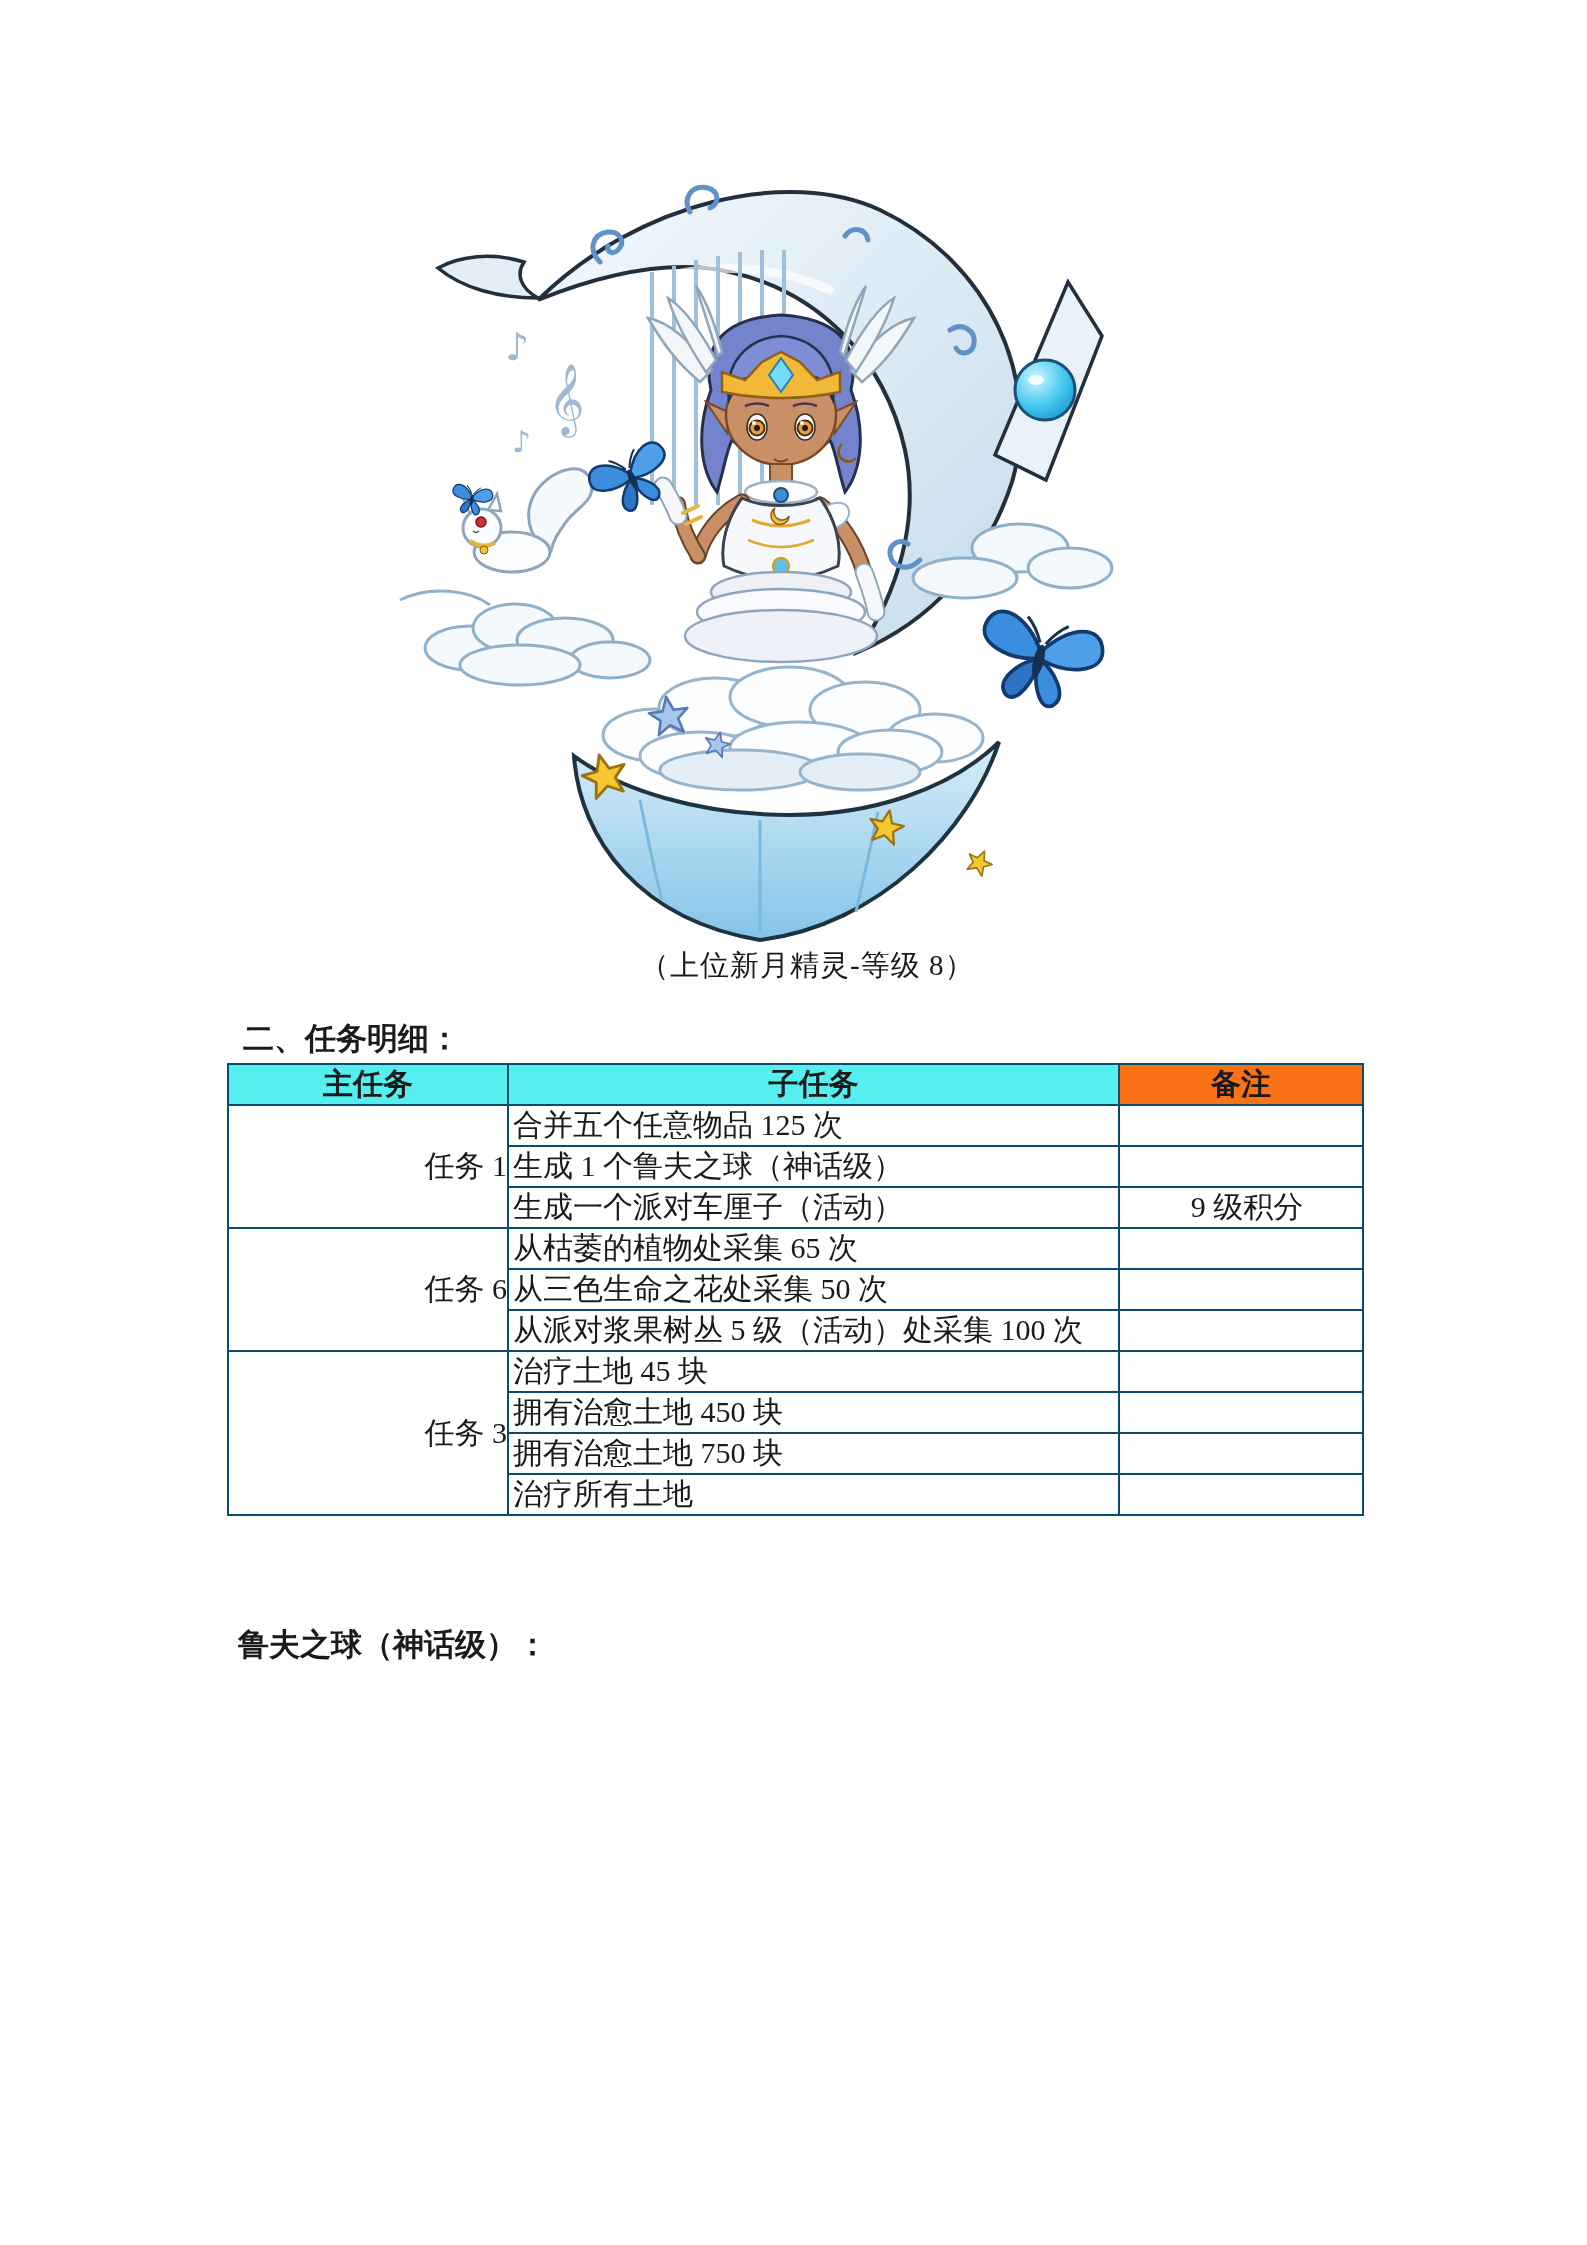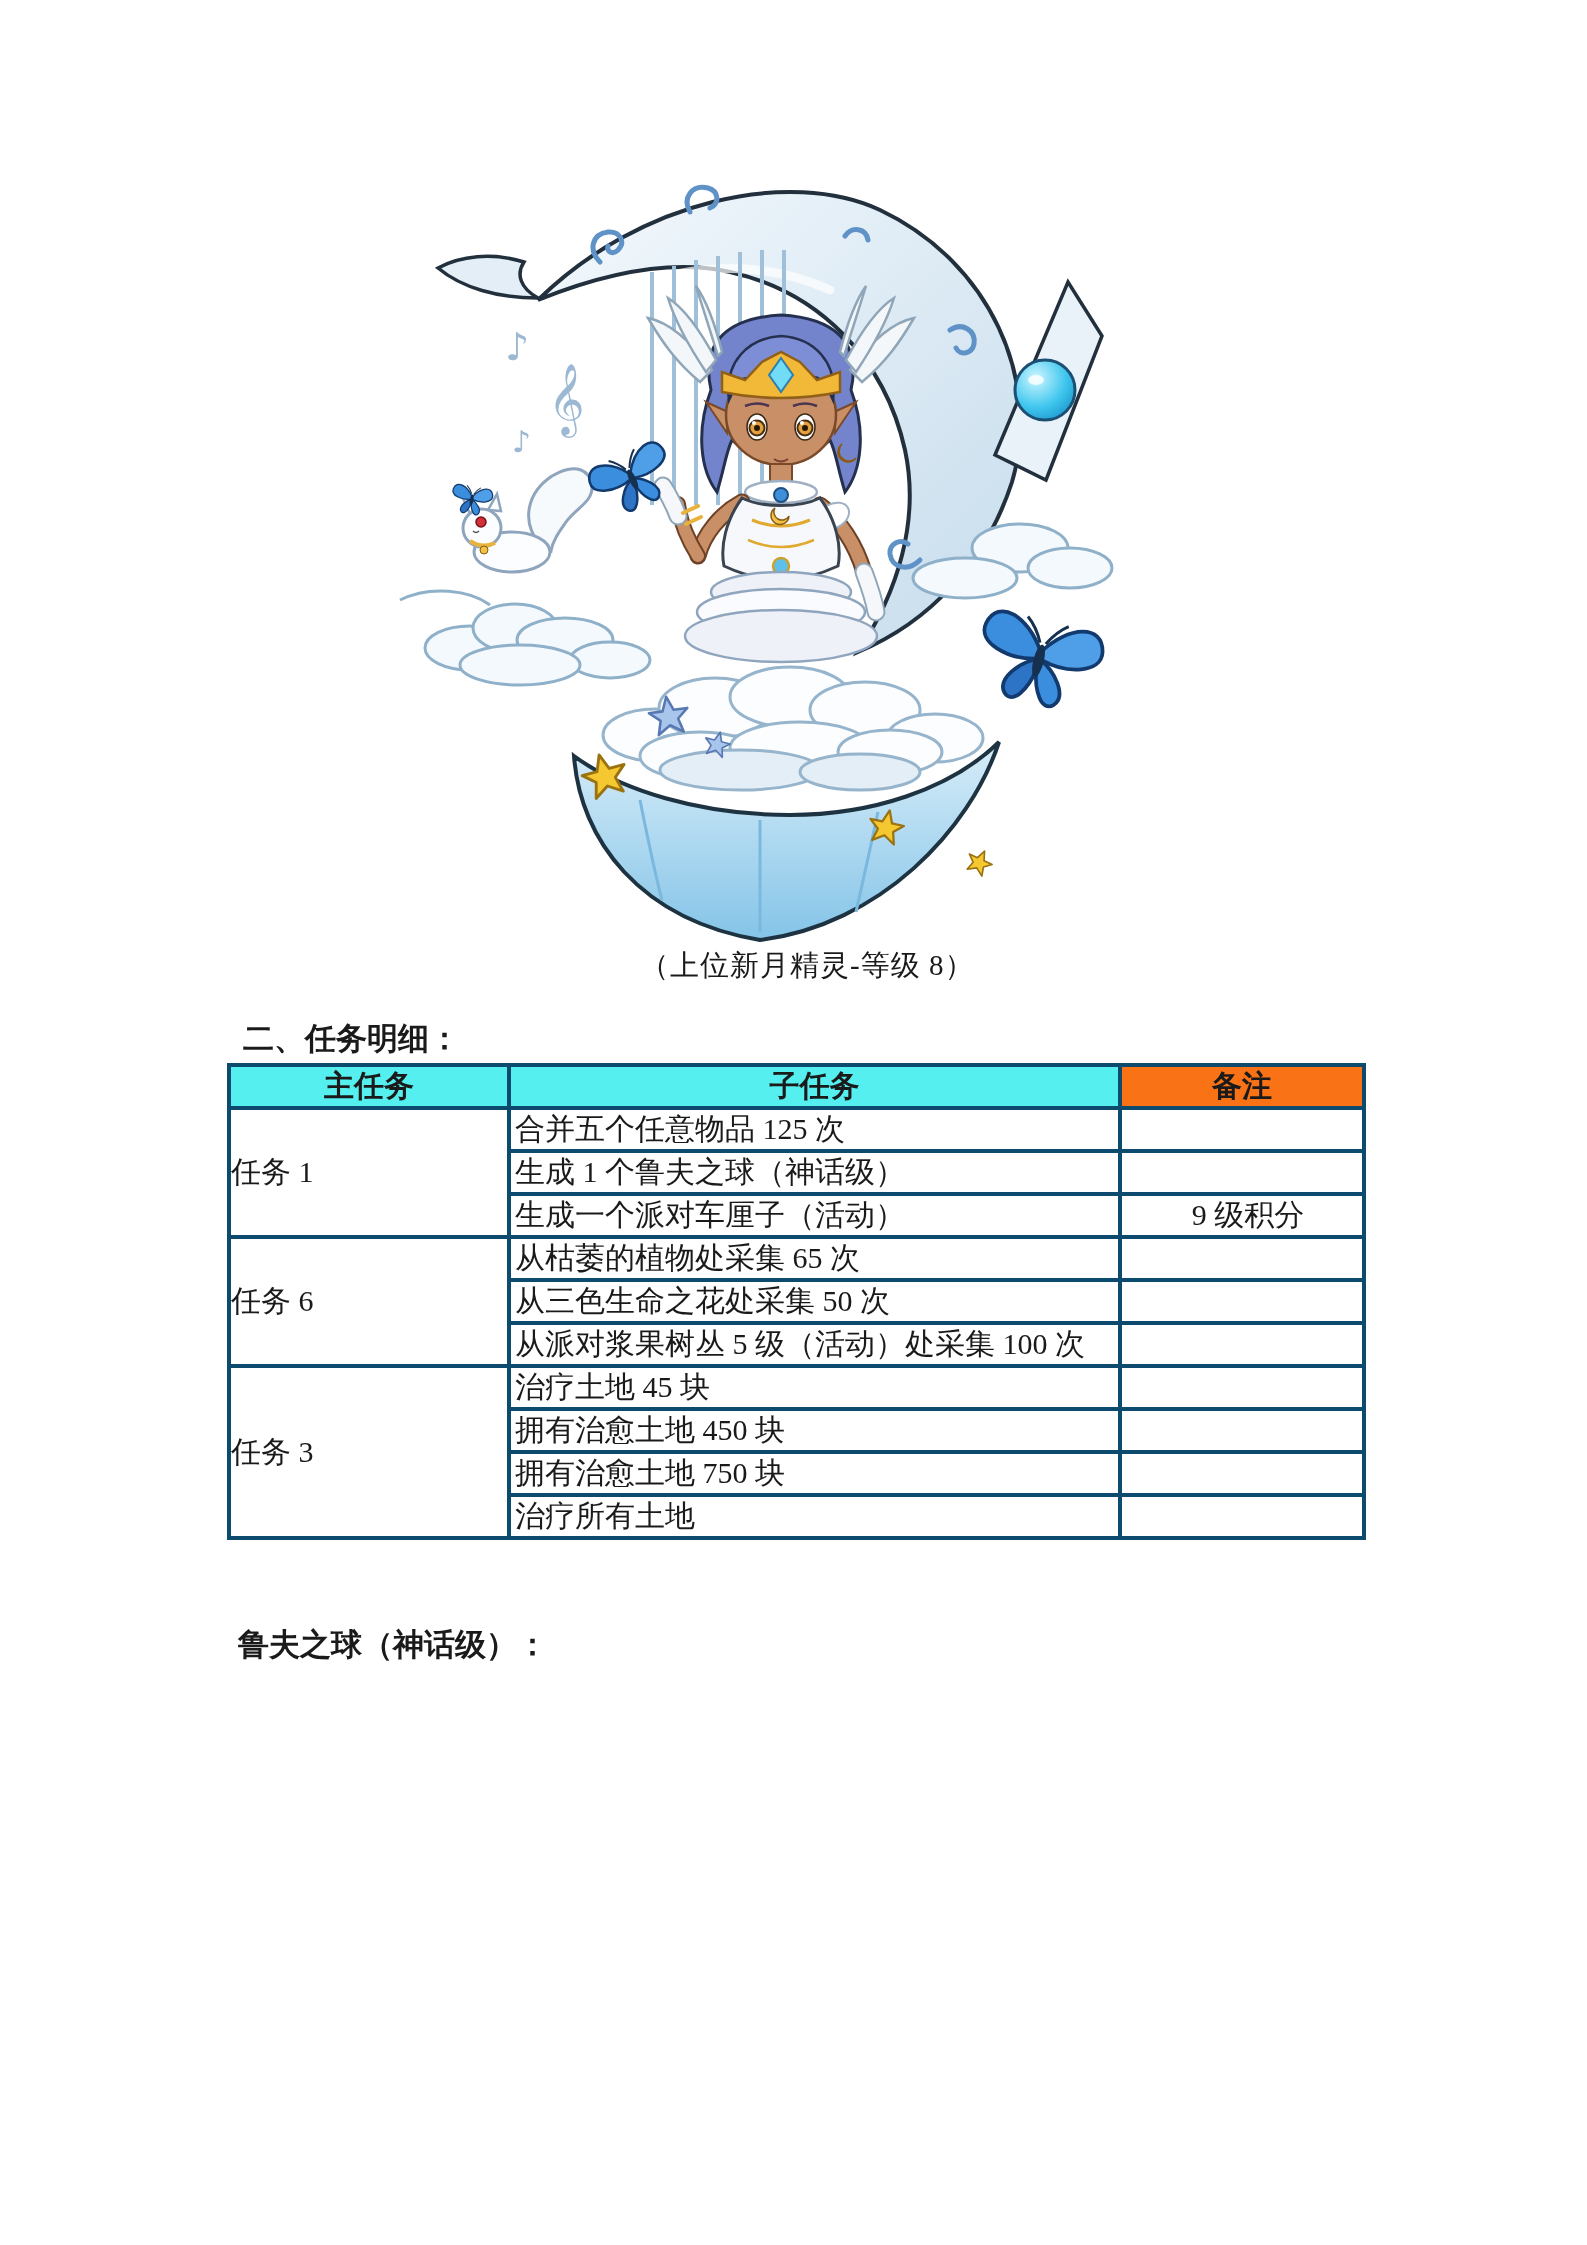--- a/index.html
+++ b/index.html
@@ -14,31 +14,31 @@
   .illustration{position:absolute;left:310px;top:150px;width:810px;height:800px;}
   .caption{position:absolute;left:640px;top:946px;font-size:29px;letter-spacing:1px;white-space:nowrap;}
   .section-heading{position:absolute;left:243px;top:1018px;font-size:31px;font-weight:bold;white-space:nowrap;}
   .footer-heading{position:absolute;left:238px;top:1624px;font-size:31px;font-weight:bold;white-space:nowrap;}
   table.task-table{
     position:absolute;left:227px;top:1063px;
     width:1135px;border-collapse:collapse;table-layout:fixed;
     font-size:30px;
   }
   .task-table th,.task-table td{
-    border:4px solid #0c4a6e;
+    border:2px solid #0c4a6e;
     padding:0;
     height:39px;
     line-height:1.15;
     vertical-align:middle;
     overflow:hidden;
     white-space:nowrap;
     margin-left:32px;
   }
   .task-table th{font-weight:bold;text-align:center;}
-  .task-table td.main-cell{text-align:left;}
+  .task-table td.main-cell{text-align:right;}
   .task-table td.sub-cell{text-align:left;padding-left:4px;}
   .task-table td.note-cell{text-align:center;padding-left:12px;}
 </style>
 </head>
 <body>
 
 <div class="page">
 
   <svg class="illustration" viewBox="310 150 810 800" xmlns="http://www.w3.org/2000/svg">
     <defs>

